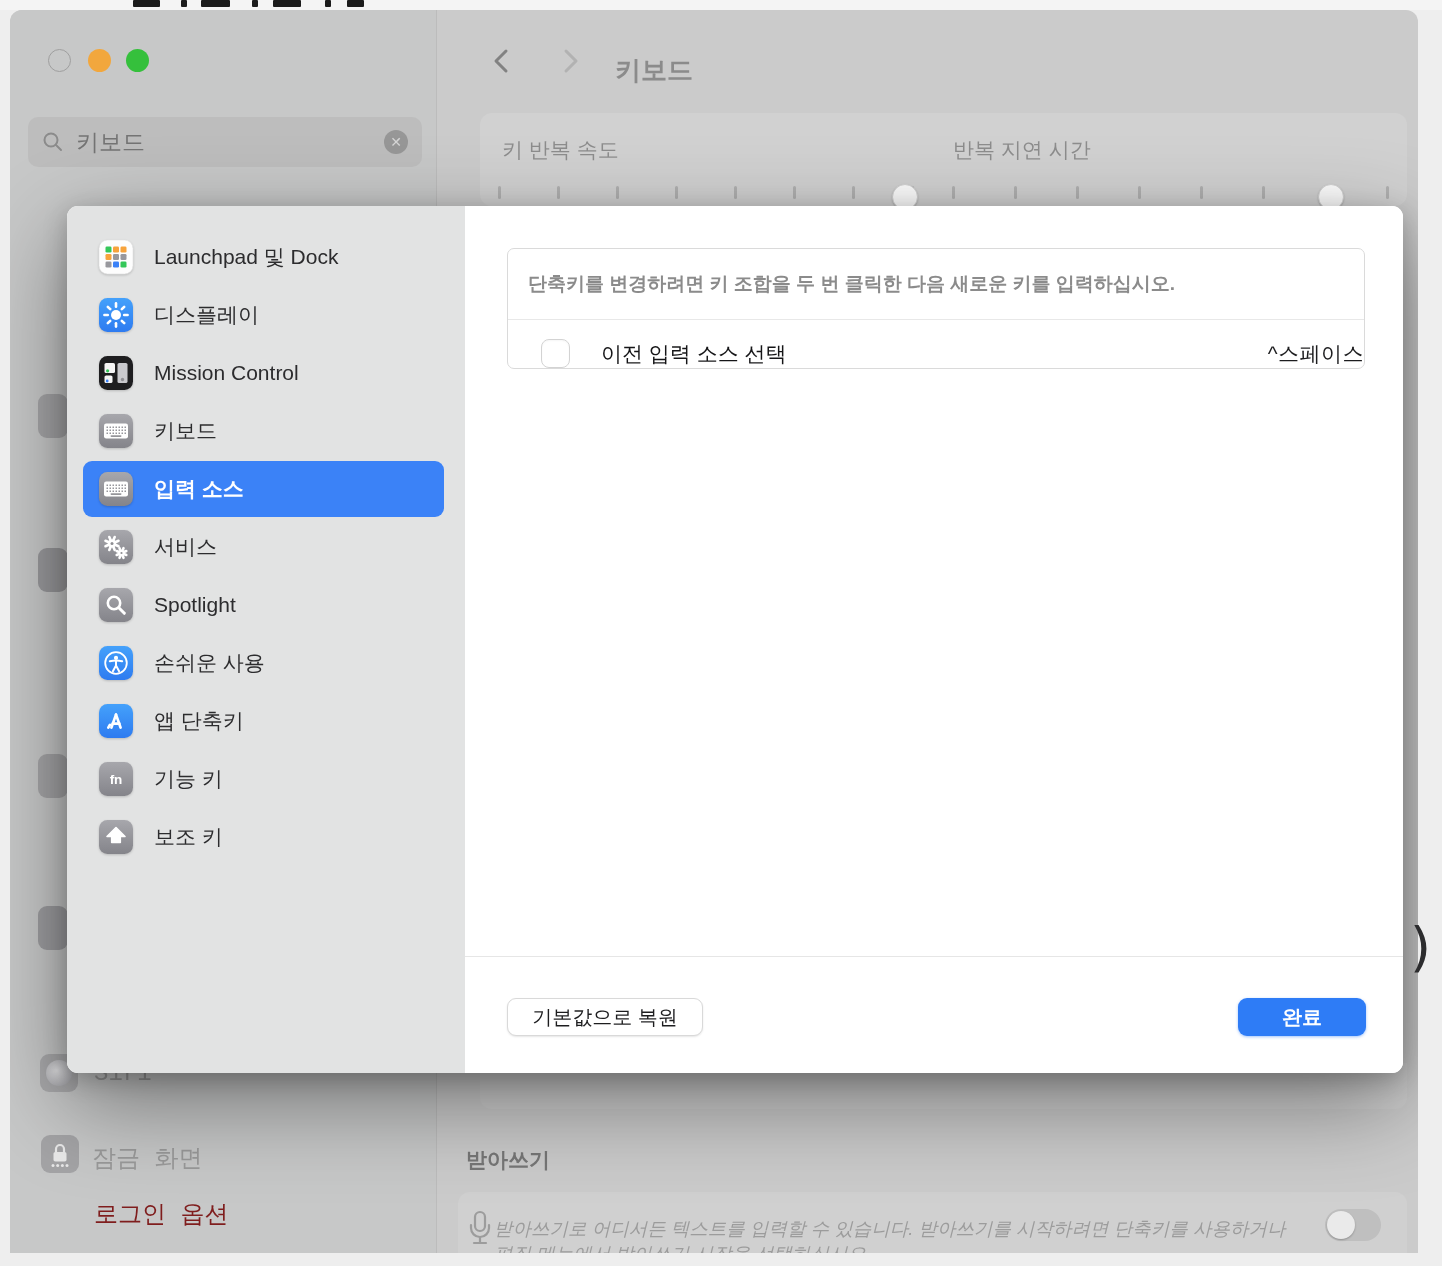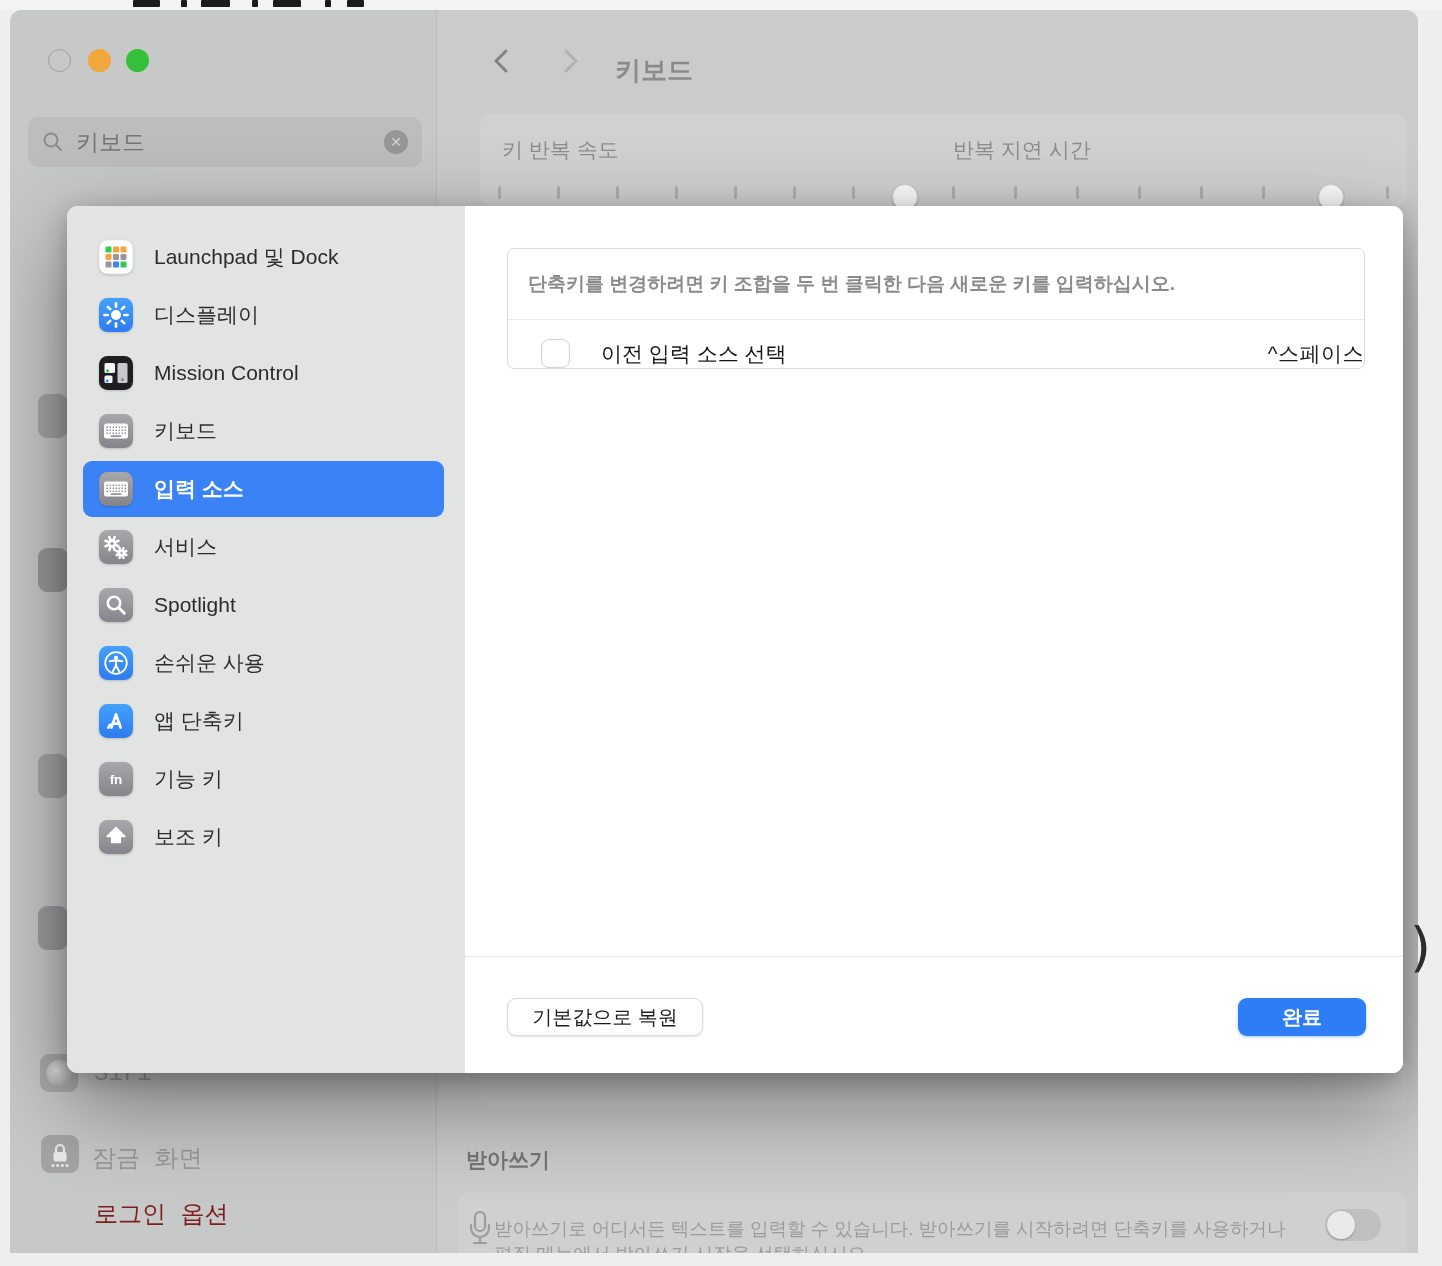--- a/index.html
+++ b/index.html
@@ -42,21 +42,21 @@
   .panel1{position:absolute;left:470px;top:103px;width:927px;height:93px;background:#d1d1d1;border-radius:12px;}
   .bg-label{position:absolute;top:126px;font-size:21px;color:#8d8d8d;}
   .tick{position:absolute;top:176px;width:3px;height:13px;background:#b1b1b1;border-radius:2px;}
   .knob{position:absolute;top:174px;width:26px;height:26px;border-radius:50%;background:#fdfdfd;border:1px solid #d2d2d2;box-sizing:border-box;box-shadow:0 1px 2px rgba(0,0,0,.2);}
   .panel-mid{position:absolute;left:470px;top:1053px;width:927px;height:46px;background:#cfcfcf;border-radius:0 0 12px 12px;}
   .siri-icon{position:absolute;left:30px;top:1044px;width:38px;height:38px;border-radius:9px;background:#a9a9ab;overflow:hidden;}
   .siri-blob{position:absolute;left:6px;top:6px;width:26px;height:26px;border-radius:50%;background:radial-gradient(circle at 40% 40%,#e3e3e5,#9b9ba0);}
   .bg-row-label{position:absolute;font-size:24px;color:#9a9a9a;font-family:Liberation Mono, monospace;}
   .dict-title{position:absolute;left:456px;top:1136px;font-size:21px;font-weight:700;color:#777777;}
   .panel2{position:absolute;left:448px;top:1182px;width:949px;height:61px;background:#d0d0d0;border-radius:12px 12px 0 0;}
-  .dict-line{position:absolute;left:484px;font-size:18.5px;color:#9c9c9c;}
+  .dict-line{position:absolute;left:484px;font-size:18.5px;color:#9c9c9c;font-style:italic;}
   .toggle{position:absolute;left:1315px;top:1199px;width:56px;height:32px;border-radius:16px;background:#bfbfbf;}
   .toggle-knob{position:absolute;left:2px;top:2px;width:28px;height:28px;border-radius:50%;background:#eaeaea;box-shadow:0 1px 2px rgba(0,0,0,.25);}
   
   .dialog{
     position:absolute;left:57px;top:196px;width:1336px;height:867px;border-radius:11px;
     background:#ffffff;box-shadow:0 30px 90px rgba(0,0,0,.42),0 6px 24px rgba(0,0,0,.22);
     display:flex;overflow:hidden;z-index:10;
   }
   .dlg-sidebar{width:398px;background:#e2e3e3;flex:none;padding-top:21px;box-sizing:border-box;}
   .dlg-item{

